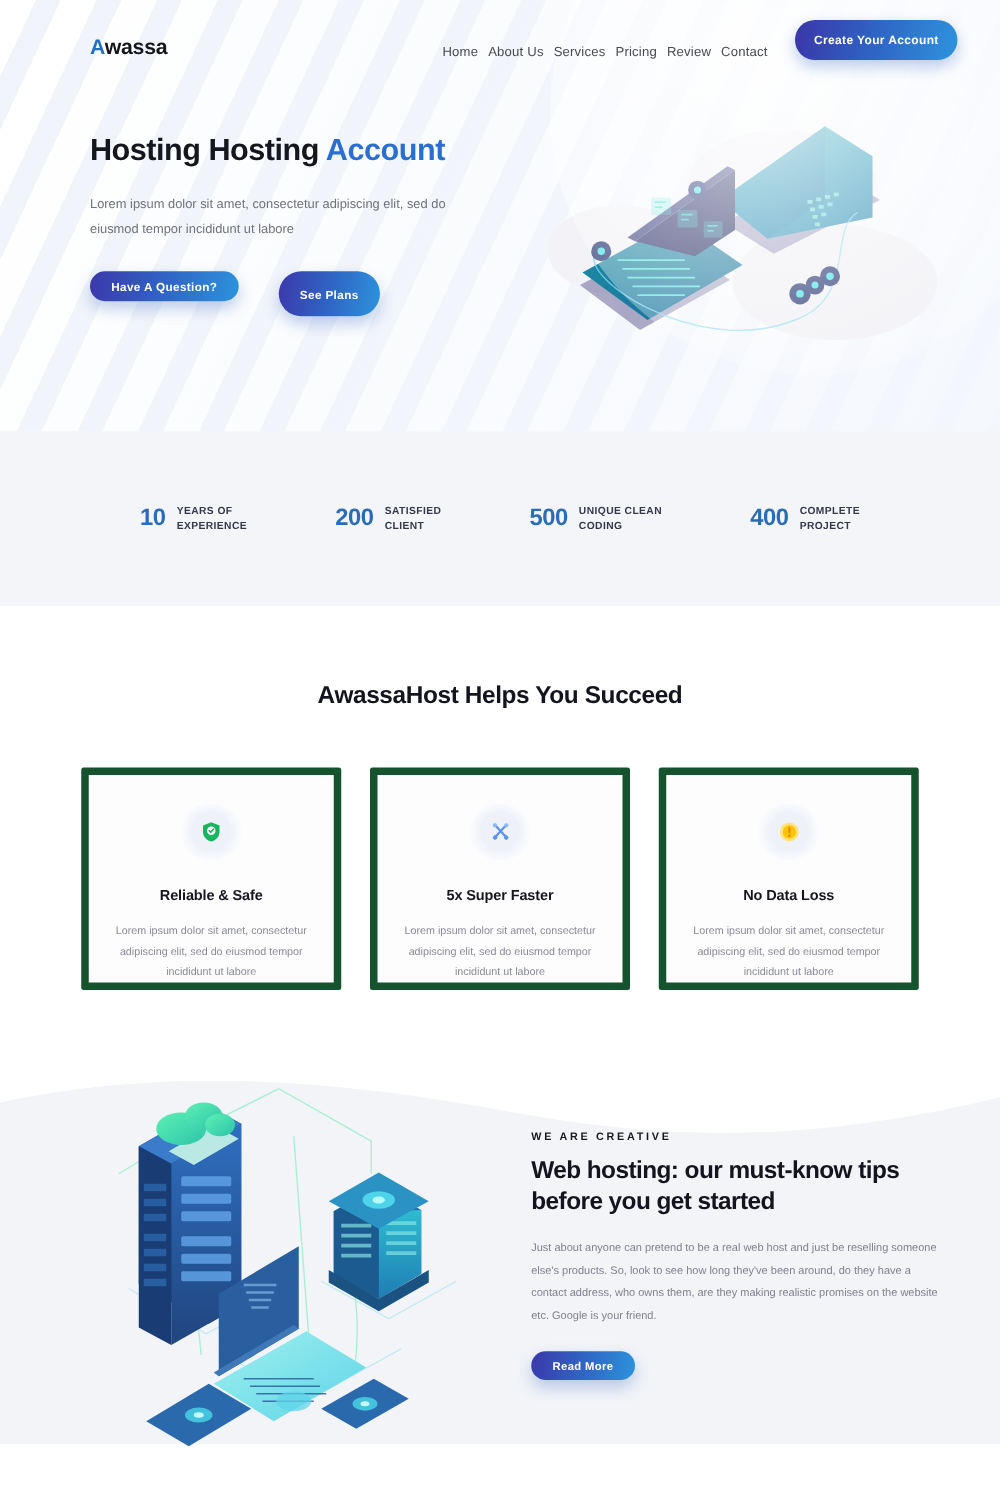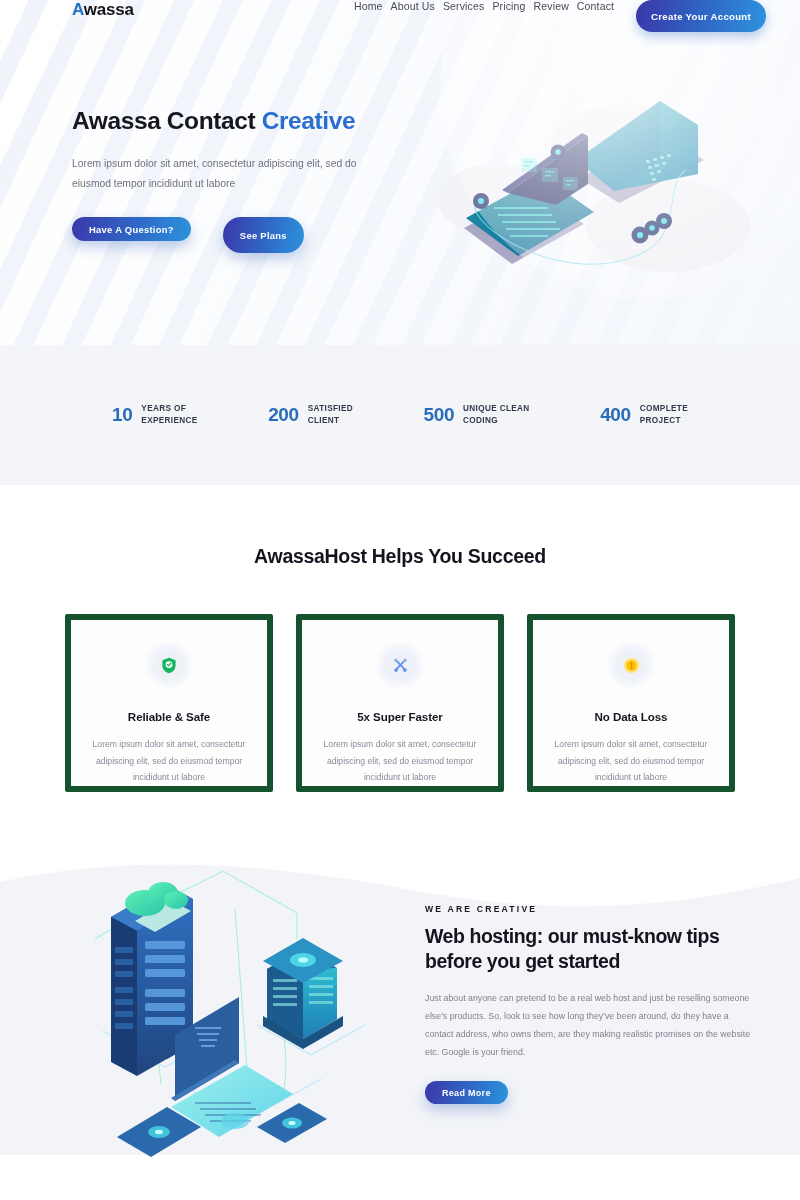--- a/index.html
+++ b/index.html
@@ -31,21 +31,21 @@
     position:absolute; right:-60px; top:-120px;
     width:420px; height:420px; border-radius:50%;
     background:radial-gradient(circle at 40% 40%, rgba(255,255,255,.85), rgba(240,244,251,0));
     pointer-events:none;
   }
 
   
   .nav {
     position:relative; z-index:5;
     height:48px;
-    display:flex; align-items:flex-start;
+    display:flex; align-items:flex-end;
     padding:0 34px 0 72px;
   }
   .logo { font-size:17px; font-weight:bold; letter-spacing:-.2px; }
   .logo .a { color:#1f6fc4; }
   .logo .rest { color:#14141b; }
   .nav-spacer { flex:1; }
   .nav-links { display:flex; align-items:center; gap:8px; margin-right:22px;margin-left:48px; }
   .nav-links a {
     font-size:10.5px; color:#4a4a55; text-decoration:none; letter-spacing:.15px;
   }
@@ -176,21 +176,21 @@
       <a href="#">Services</a>
       <a href="#">Pricing</a>
       <a href="#">Review</a>
       <a href="#">Contact</a>
     </div>
     <button class="btn btn-cta">Create Your Account</button>
   </nav>
 
   <div class="hero-inner">
     <div class="hero-copy">
-      <h1 class="hero-title"><span>Awassa Contact </span><span class="accent">Creative</span></h1>
+      <h1 class="hero-title"><span>Hosting Hosting </span><span class="accent">Account</span></h1>
       <p class="hero-sub">Lorem ipsum dolor sit amet, consectetur adipiscing elit, sed do eiusmod tempor incididunt ut labore</p>
       <div class="hero-btns">
         <button class="btn btn-hero1">Have A Question?</button>
         <button class="btn btn-hero2">See Plans</button>
       </div>
     </div>
   </div>
 
   <div class="hero-art">
     <svg viewBox="0 0 330 215" width="330" height="215">

